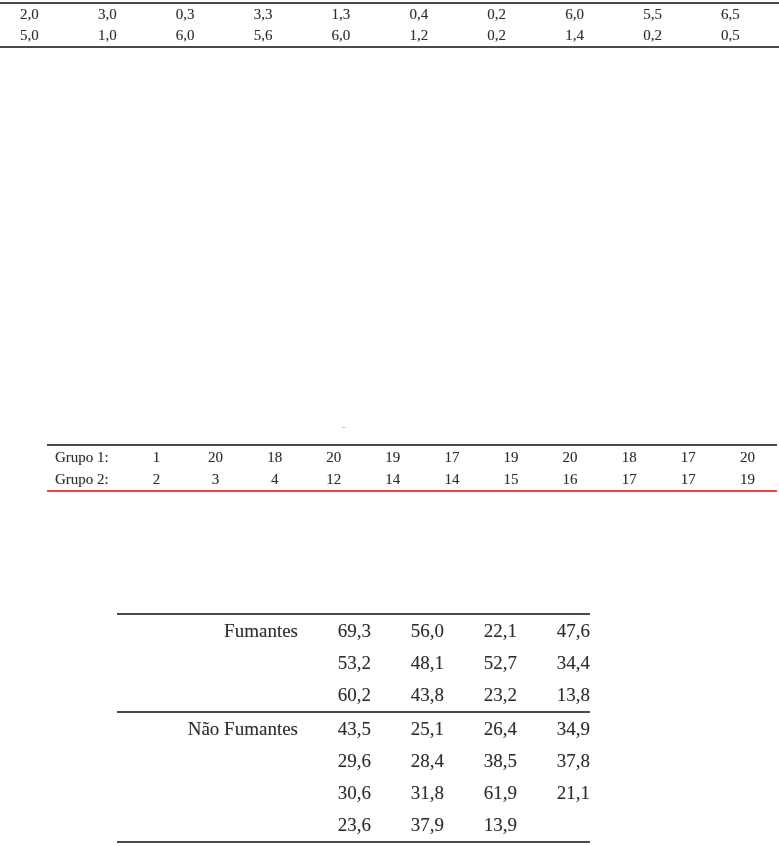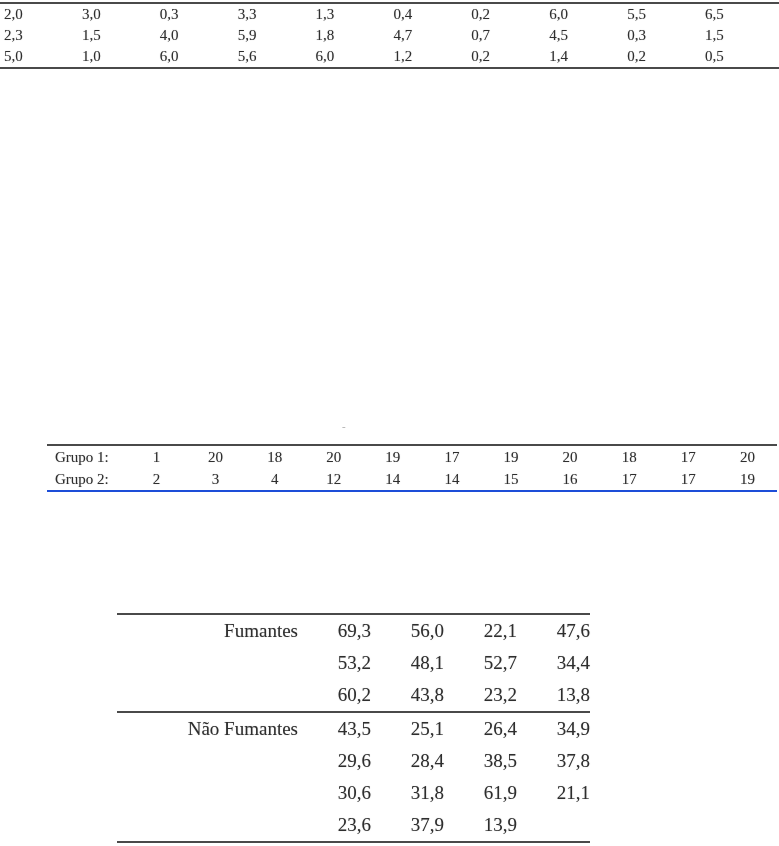--- a/index.html
+++ b/index.html
@@ -34,42 +34,42 @@
     width: 779px;
     border-top: 2px solid #4a4a4a;
     border-bottom: 2px solid #4a4a4a;
     font-size: 15px;
   }
   .t-top td {
     width: 10%;
     height: 21px;
     line-height: 21px;
     text-align: left;
-    padding-left: 4px;
+    padding-left: 20px;
   }
 
   
   .artifact {
     position: absolute;
     top: 421px;
     left: 342px;
     font-size: 11px;
     line-height: 11px;
     color: #a9a9a9;
     letter-spacing: 1px;
   }
 
   
   .t-groups {
     position: absolute;
     top: 444px;
     left: 47px;
     width: 730px;
     border-top: 2px solid #4a4a4a;
-    border-bottom: 2px solid #1d4ed8;
+    border-bottom: 2px solid #ef4444;
     font-size: 15px;
   }
   .t-groups td {
     height: 22px;
     line-height: 22px;
     text-align: center;
   }
   .t-groups td.label {
     width: 72px;
     text-align: left;
@@ -112,32 +112,20 @@
         <td>0,3</td>
         <td>3,3</td>
         <td>1,3</td>
         <td>0,4</td>
         <td>0,2</td>
         <td>6,0</td>
         <td>5,5</td>
         <td>6,5</td>
       </tr>
       <tr>
-        <td>2,3</td>
-        <td>1,5</td>
-        <td>4,0</td>
-        <td>5,9</td>
-        <td>1,8</td>
-        <td>4,7</td>
-        <td>0,7</td>
-        <td>4,5</td>
-        <td>0,3</td>
-        <td>1,5</td>
-      </tr>
-      <tr>
         <td>5,0</td>
         <td>1,0</td>
         <td>6,0</td>
         <td>5,6</td>
         <td>6,0</td>
         <td>1,2</td>
         <td>0,2</td>
         <td>1,4</td>
         <td>0,2</td>
         <td>0,5</td>

